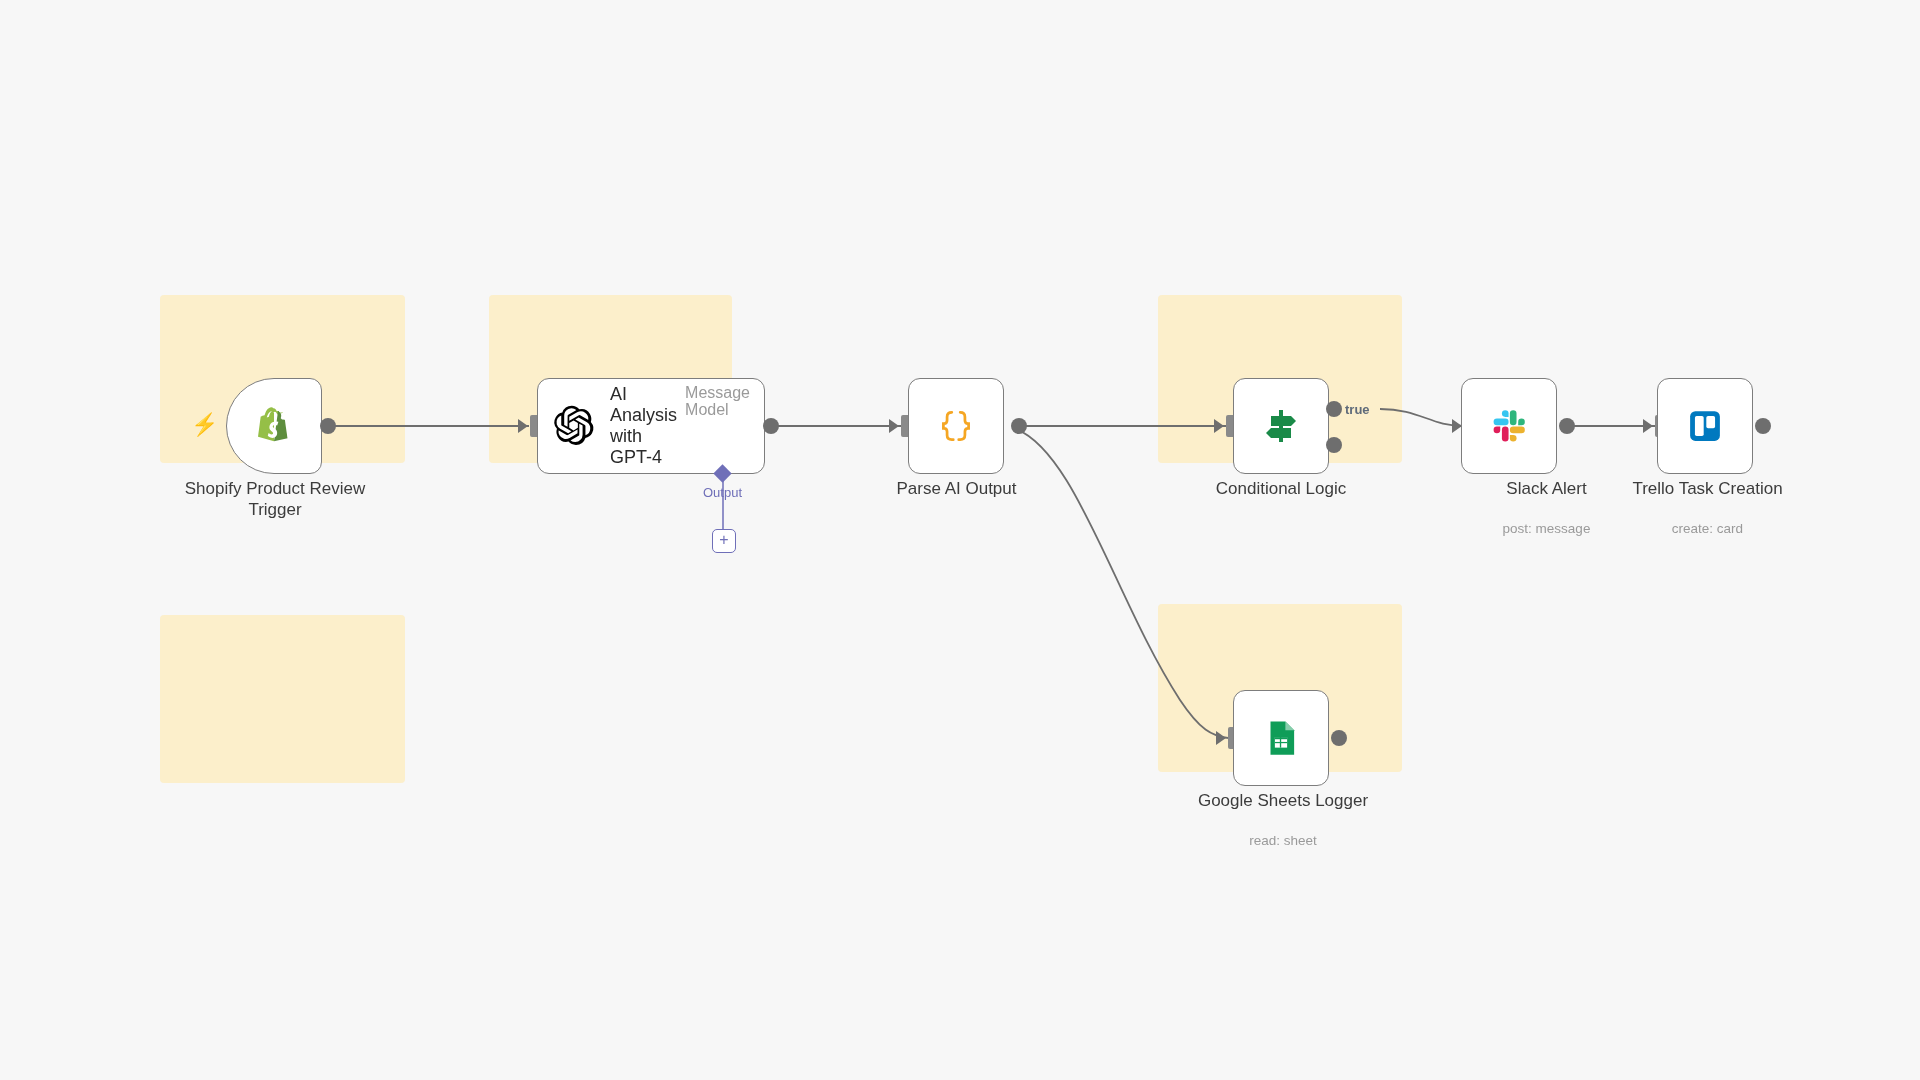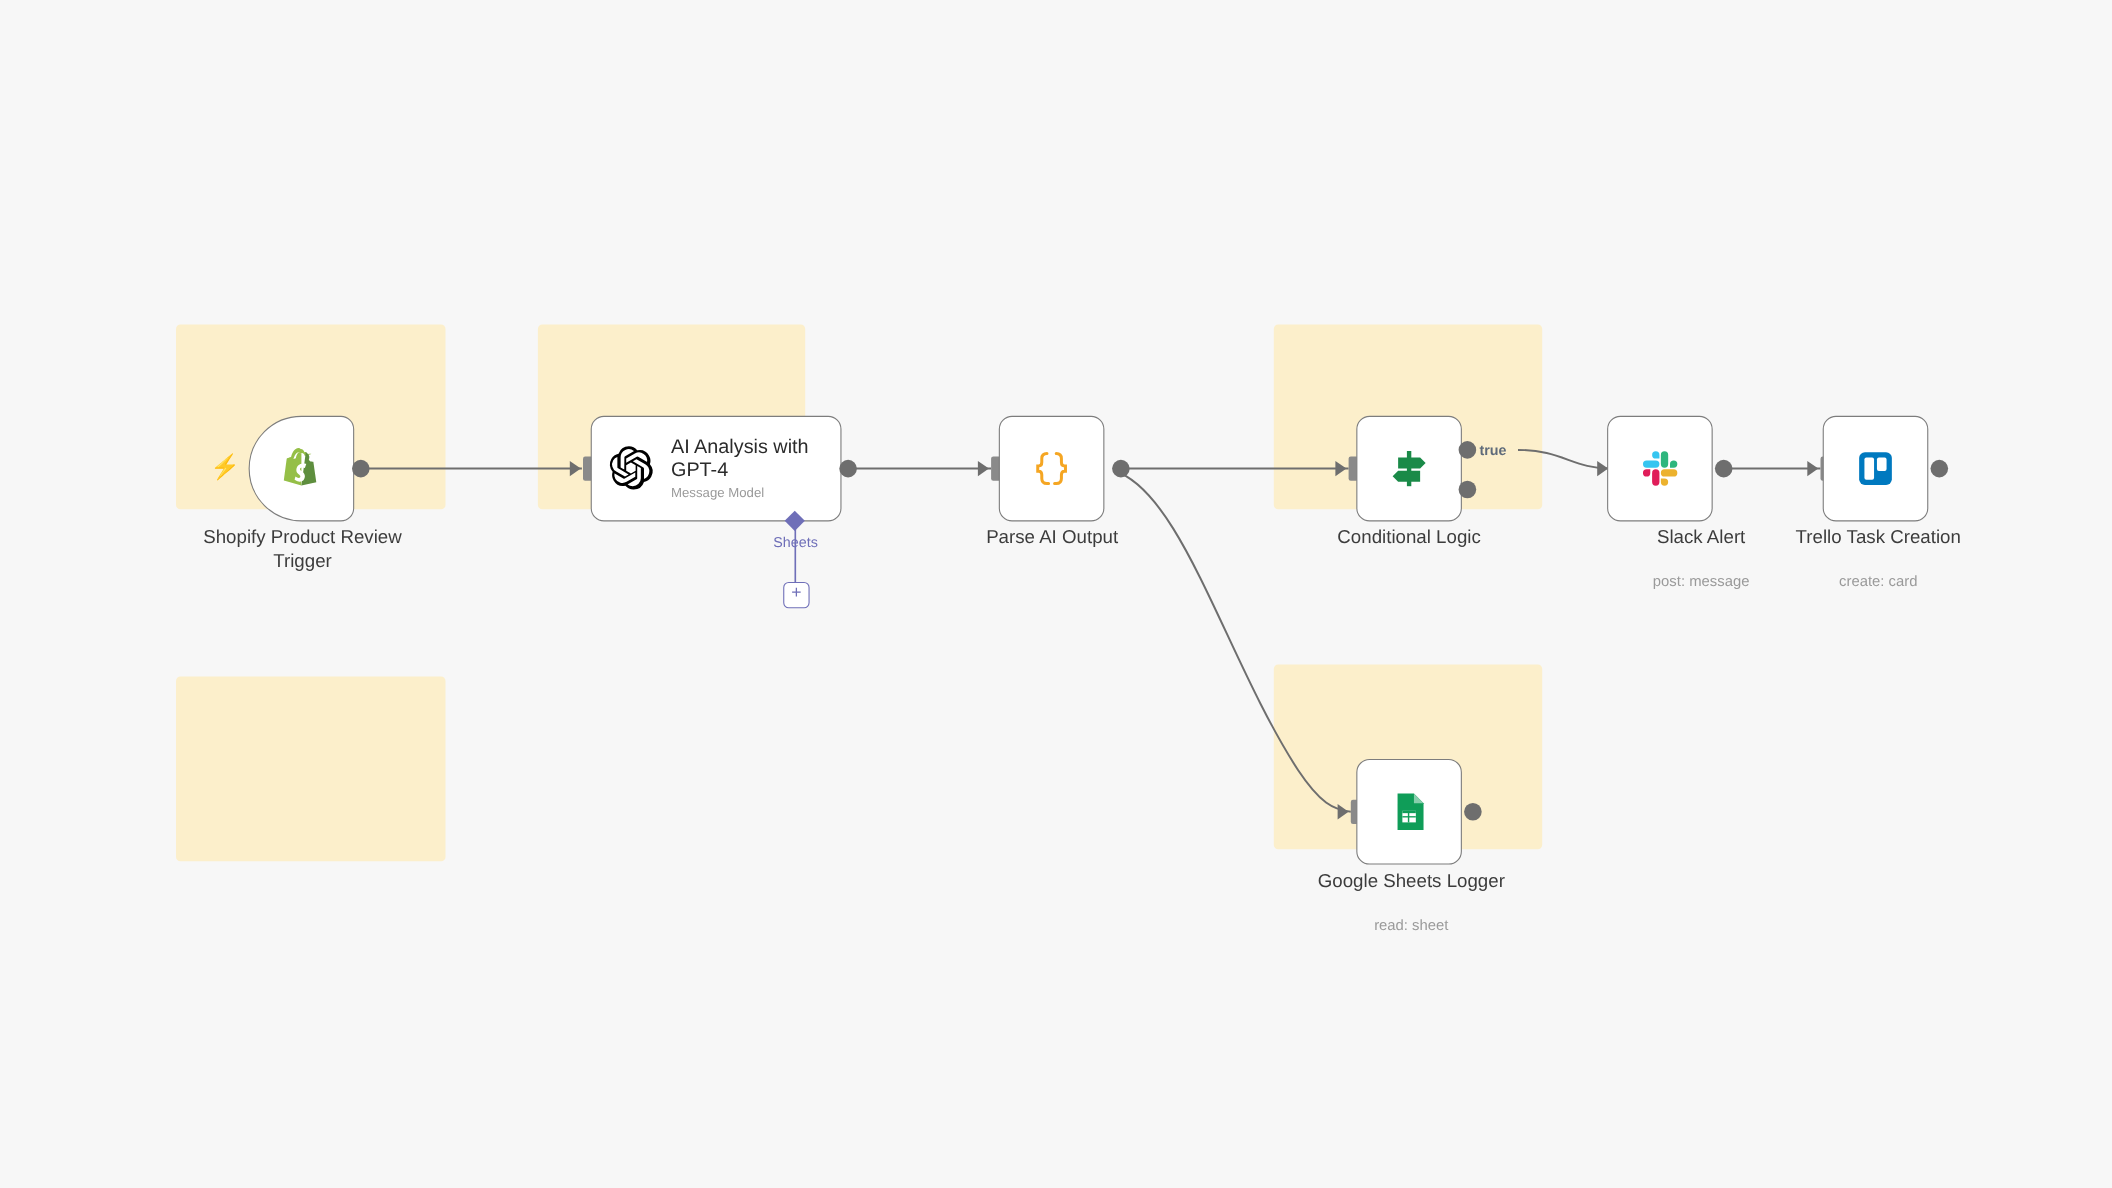--- a/index.html
+++ b/index.html
@@ -70,35 +70,35 @@
 
   .node-icon {
     display: flex;
     align-items: center;
     justify-content: center;
     flex: 0 0 auto;
   }
 
   .node-text {
     display: flex;
-    flex-direction: column;
+    flex-direction: row;
     justify-content: space-between;
     gap: 2px;
     min-width: 0;
   }
 
   .node-inner-title {
     font-size: 18px;
     line-height: 21px;
     color: #2b2b2b;
     font-weight: 400;
   }
 
   .node-inner-sub {
-    font-size: 12px;
+    font-size: 16px;
     line-height: 17px;
     color: #9a9a9a;
   }
 
   
   .caption {
     position: absolute;
     text-align: center;
     color: #3c3c3c;
     font-size: 17px;
@@ -236,21 +236,21 @@
       </svg>
     </span>
     <span class="node-text">
       <span class="node-inner-title">AI Analysis with GPT-4</span>
       <span class="node-inner-sub">Message Model</span>
     </span>
   </div>
   <div class="port-out" style="left:763px; top:418px;"></div>
 
   <div class="diamond" style="left:716px; top:467px;"></div>
-  <div class="tools-label" style="left:703px; top:485px;">Sheets</div>
+  <div class="tools-label" style="left:703px; top:485px;">Output</div>
   <div class="plus-box" style="left:712px; top:529px;">+</div>
 
   <div class="port-arrow" style="left:889px; top:419px;"></div>
   <div class="port-in" style="left:901px; top:415px;"></div>
   <div class="node standard" style="left:908px; top:378px;">
     <span class="node-icon">
       <svg width="42" height="42" viewBox="0 0 40 40">
         <path d="M16 7c-3 0-4.5 1.6-4.5 4.4v3.2c0 2.1-1 3.2-2.8 3.2H8v4.4h.7c1.8 0 2.8 1.1 2.8 3.2v3.2c0 2.8 1.5 4.4 4.5 4.4h1.4" stroke="#f5a623" stroke-width="2.6" fill="none" stroke-linecap="round"></path>
         <path d="M24 7c3 0 4.5 1.6 4.5 4.4v3.2c0 2.1 1 3.2 2.8 3.2h.7v4.4h-.7c-1.8 0-2.8 1.1-2.8 3.2v3.2c0 2.8-1.5 4.4-4.5 4.4h-1.4" stroke="#f5a623" stroke-width="2.6" fill="none" stroke-linecap="round"></path>
       </svg>

